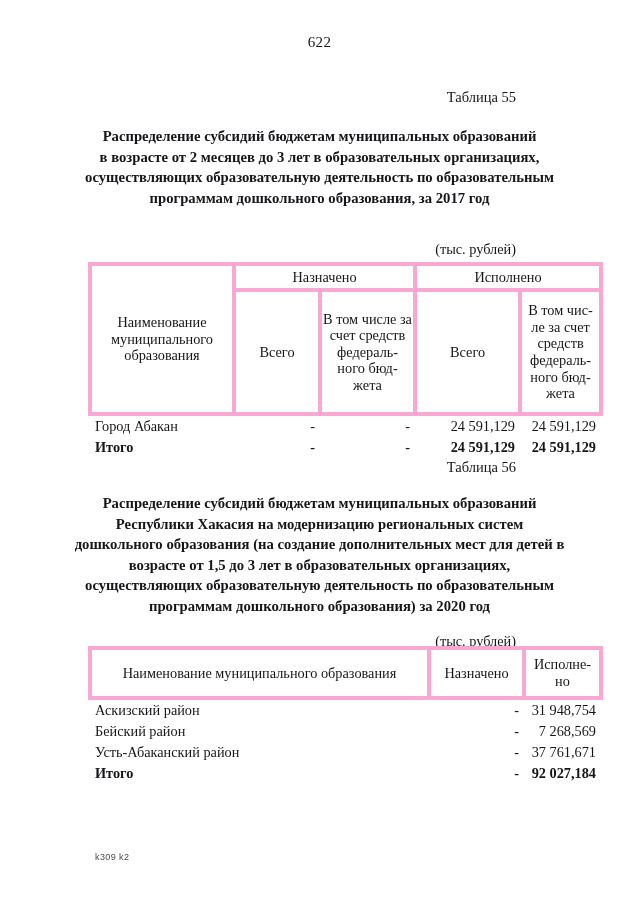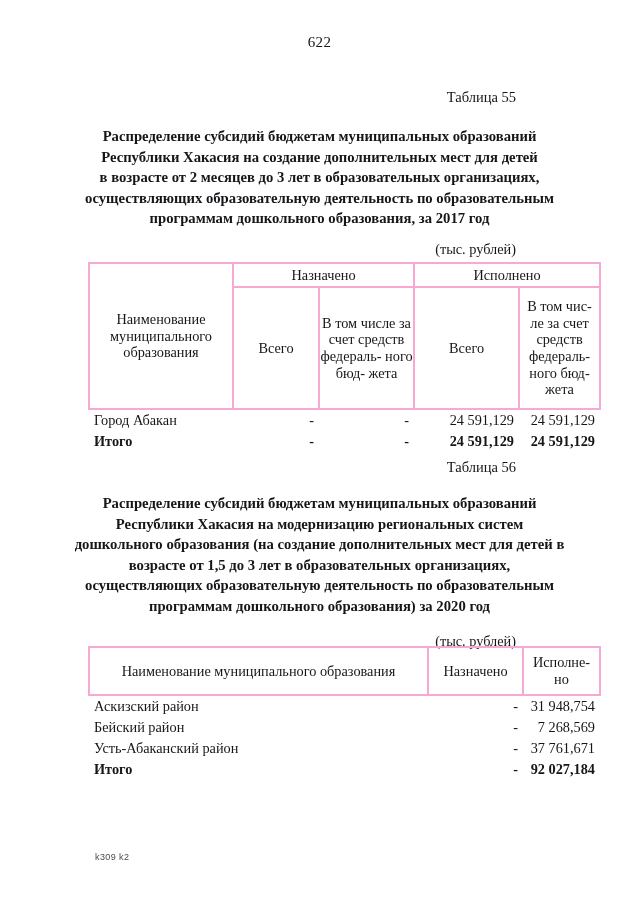--- a/index.html
+++ b/index.html
@@ -60,21 +60,21 @@
   #units-55 { top: 241px; }
   #units-56 { top: 633px; }
 
   table.doc-table {
     position: absolute;
     border-collapse: collapse;
     font-size: 14.3px;
     table-layout: fixed;
   }
   table.doc-table td {
-    border: 2px solid #f9a8d4;
+    border: 4px solid #f9a8d4;
     padding: 0;
     vertical-align: middle;
     line-height: 16.6px;
   }
 
   
   #table-55 {
     left: 88px;
     top: 262px;
     width: 511px;
@@ -152,21 +152,20 @@
 <body>
 
 <div class="page">
 
   <div class="page-number">622</div>
 
   <div class="table-caption" id="caption-55">Таблица 55</div>
 
   <div class="doc-title" id="title-55">
     <div>Распределение субсидий бюджетам муниципальных образований</div>
-    <div>Республики Хакасия на создание дополнительных мест для детей</div>
     <div>в возрасте от 2 месяцев до 3 лет в образовательных организациях,</div>
     <div>осуществляющих образовательную деятельность по образовательным</div>
     <div>программам дошкольного образования, за 2017 год</div>
   </div>
 
   <div class="units-label" id="units-55">(тыс. рублей)</div>
 
   <table class="doc-table" id="table-55">
     <colgroup>
       <col class="c-name">

